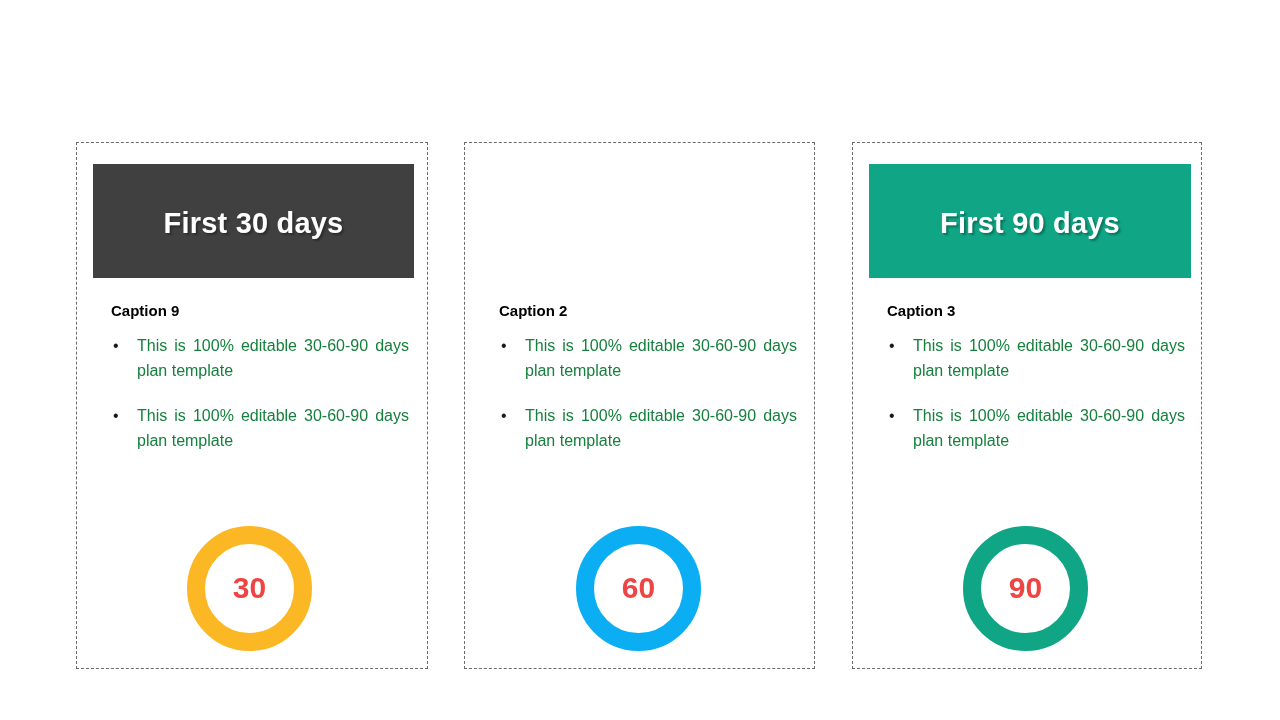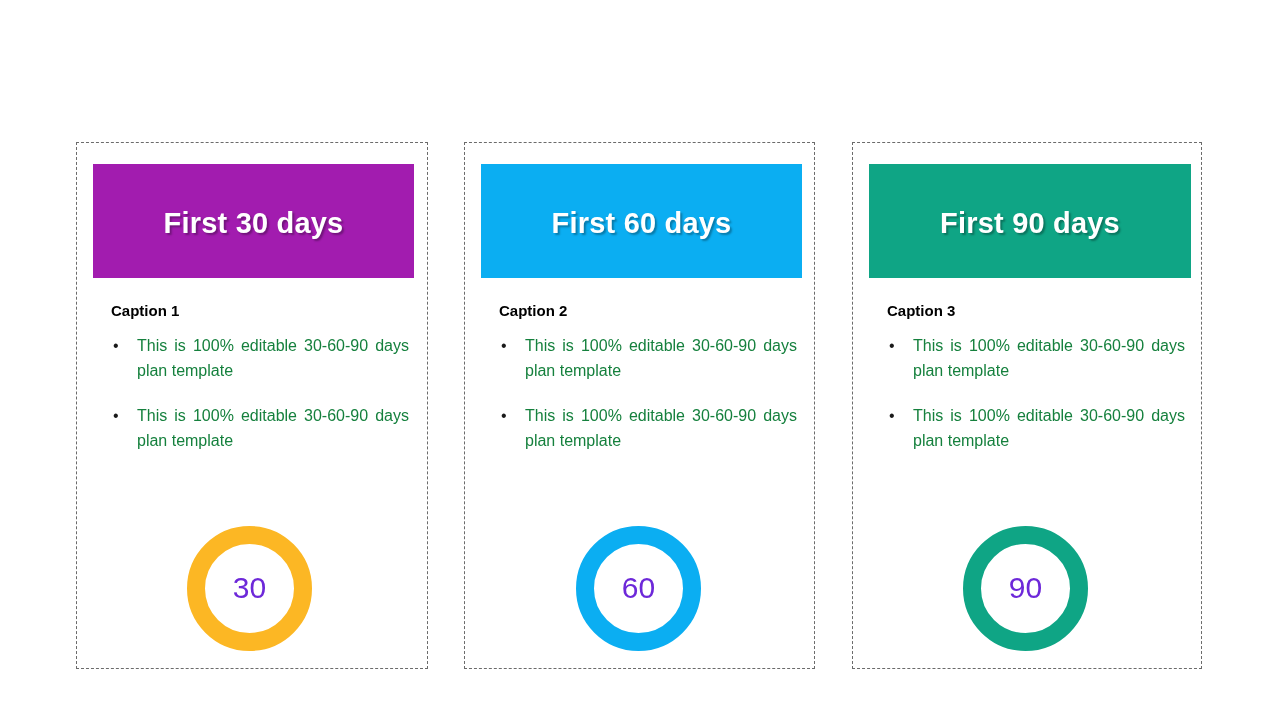--- a/index.html
+++ b/index.html
@@ -129,56 +129,53 @@
     align-items: center;
     justify-content: center;
     background: #ffffff;
   }
   #panel-0 .badge { left: 110px; }
   #panel-1 .badge { left: 111px; }
   #panel-2 .badge { left: 110px; }
 
   .badge-number {
     font-size: 30px;
-    font-weight: normal;
-    color: #6d28d9;
+    font-weight: bold;
+    color: #ef4444;
     line-height: 1;
     transform: translateY(-1px);
   }
 </style>
 </head>
 <body>
 
 <div id="slide" style="background: rgb(255, 255, 255);">
 
 
   <div class="panel" id="panel-0">
-    <div class="header-bar" style="background: #a21caf;">
+    <div class="header-bar" style="background: #404040;">
       <span class="header-label">First 30 days</span>
     </div>
-    <div class="caption">Caption 1</div>
+    <div class="caption">Caption 9</div>
     <div class="bullets">
       <div class="bullet-row">
         <span class="bullet-dot">•</span>
         <span class="bullet-text">This is 100% editable 30-60-90 days plan template</span>
       </div>
       <div class="bullet-row">
         <span class="bullet-dot">•</span>
         <span class="bullet-text">This is 100% editable 30-60-90 days plan template</span>
       </div>
     </div>
     <div class="badge" style="border-color: rgb(252, 183, 36);">
       <span class="badge-number">30</span>
     </div>
   </div>
 
   <div class="panel" id="panel-1">
-    <div class="header-bar" style="background: rgb(11, 174, 242);">
-      <span class="header-label">First 60 days</span>
-    </div>
     <div class="caption">Caption 2</div>
     <div class="bullets">
       <div class="bullet-row">
         <span class="bullet-dot">•</span>
         <span class="bullet-text">This is 100% editable 30-60-90 days plan template</span>
       </div>
       <div class="bullet-row">
         <span class="bullet-dot">•</span>
         <span class="bullet-text">This is 100% editable 30-60-90 days plan template</span>
       </div>

